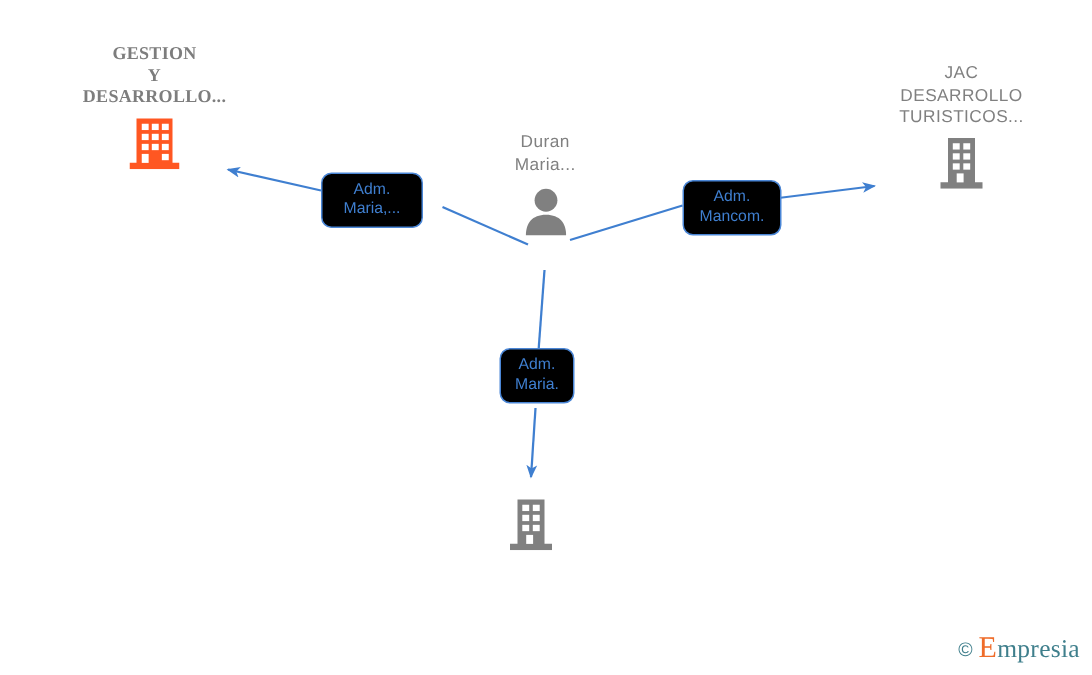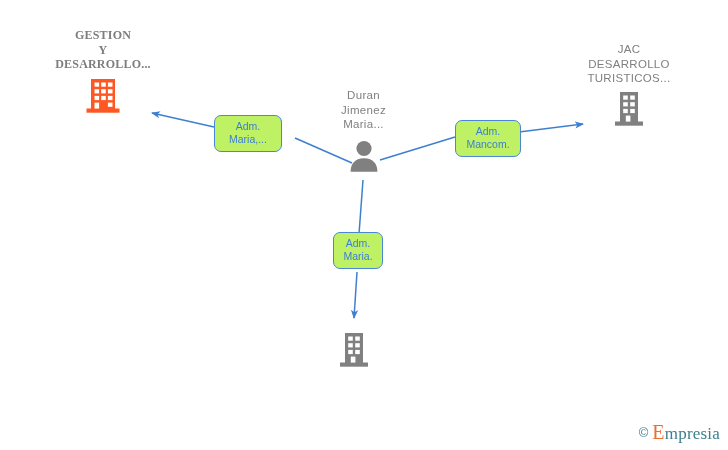--- a/index.html
+++ b/index.html
@@ -18,21 +18,21 @@
   }
   .node-label.serif{
     font-family:"Liberation Serif", serif;
     font-weight:bold;font-size:12px;letter-spacing:.2px;color:#7d7d7d;
   }
   .icon-wrap{display:flex;justify-content:center;align-items:flex-end;}
 
   
   .edge-label{
     position:absolute;
-    background:#bef264;
+    background:#000000;
     border:1.4px solid #4a86d6;
     border-radius:7px;
     color:#3f7fd0;
     font-size:10.5px;
     line-height:13px;
     text-align:center;
     padding:4px 6px 5px 6px;
     box-sizing:border-box;
     white-space:nowrap;
   }
@@ -97,21 +97,21 @@
           <rect x="11.5" y="19.9" width="4.6" height="4.2"></rect>
           <rect x="18.2" y="19.9" width="4.6" height="4.2"></rect>
           <rect x="24.9" y="19.9" width="4.6" height="4.2"></rect>
           <rect x="11.5" y="26.6" width="4.6" height="6.0"></rect>
           <rect x="24.9" y="26.6" width="4.6" height="4.2"></rect>
         </g>
       </svg>
     </div>
   </div>
 
-  <div class="node" style="left:554px;top:42px;width:150px;">
+  <div class="node" style="left:566px;top:42px;width:150px;">
     <div class="node-label">
       <div>JAC</div>
       <div>DESARROLLO</div>
       <div>TURISTICOS...</div>
     </div>
     <div class="icon-wrap" style="height:40px;margin-top:3px;">
       <svg width="36" height="40" viewBox="0 0 36 40" xmlns="http://www.w3.org/2000/svg">
         <g fill="#808080">
           <rect x="9" y="3" width="18" height="32"></rect>
           <rect x="4" y="32.5" width="28" height="4.2"></rect>
@@ -125,21 +125,20 @@
           <rect x="19.2" y="19.9" width="4.6" height="4.2"></rect>
           <rect x="14.8" y="26.6" width="4.6" height="6.0"></rect>
         </g>
       </svg>
     </div>
   </div>
 
   <div class="node" style="left:291px;top:88px;width:145px;">
     <div class="node-label">
       <div>Duran</div>
-      <div>Jimenez</div>
       <div>Maria...</div>
     </div>
     <div class="icon-wrap" style="height:38px;margin-top:4px;">
       <svg width="36" height="36" viewBox="0 0 36 36" xmlns="http://www.w3.org/2000/svg">
         <g fill="#808080">
           <circle cx="18" cy="10.5" r="7.6"></circle>
           <path d="M18,20.2 C8.6,20.2 4.6,26.0 4.6,33.8 L31.4,33.8 C31.4,26.0 27.4,20.2 18,20.2 Z"></path>
         </g>
       </svg>
     </div>

